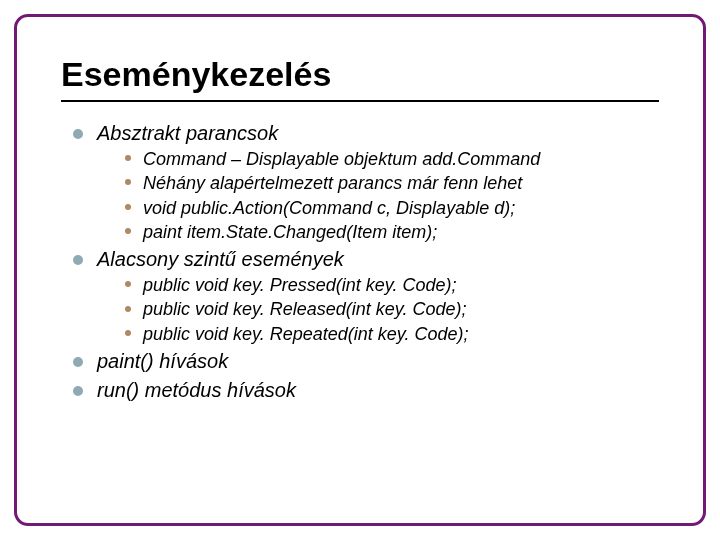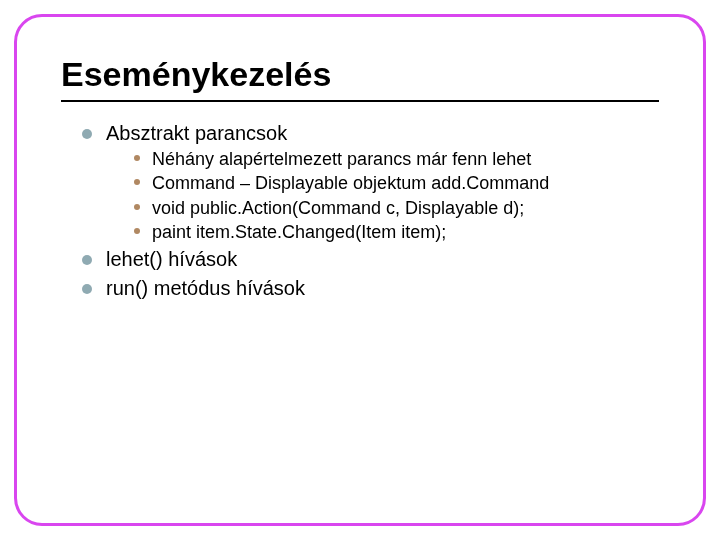--- a/index.html
+++ b/index.html
@@ -17,39 +17,40 @@
     width: 720px;
     height: 540px;
     box-sizing: border-box;
   }
   .frame {
     position: absolute;
     top: 14px;
     left: 14px;
     right: 14px;
     bottom: 14px;
-    border: 3px solid #d946ef;
-    border-radius: 28px;
+    border: 3px solid #701a75;
+    border-radius: 14px;
     box-sizing: border-box;
     padding: 30px 44px 40px 44px;
   }
   .title {
     font-size: 34px;
     font-weight: bold;
     margin: 8px 0 6px 0;
   }
   .rule {
     border: none;
     border-top: 2px solid #000;
     margin: 0 0 18px 0;
   }
   ul.level1 {
     list-style: none;
-    margin: 17px;
+    margin: 8px;
     padding: 0;
+    font-style: italic;
   }
   ul.level1 > li {
     position: relative;
     padding-left: 28px;
     font-size: 20px;
     line-height: 1.35;
     margin-bottom: 2px;
   }
   ul.level1 > li::before {
     content: "";
@@ -88,30 +89,38 @@
 
 <div class="slide">
   <div class="frame">
     <div class="title">Eseménykezelés</div>
     <hr class="rule">
     <ul class="level1">
 
       <li>
         <span>Absztrakt parancsok</span>
         <ul class="level2">
+          <li>Command – Displayable objektum add.Command</li>
           <li>Néhány alapértelmezett parancs már fenn lehet</li>
-          <li>Command – Displayable objektum add.Command</li>
           <li>void public.Action(Command c, Displayable d);</li>
           <li>paint item.State.Changed(Item item);</li>
         </ul>
       </li>
 
+      <li>
+        <span>Alacsony szintű események</span>
+        <ul class="level2">
+          <li>public void key. Pressed(int key. Code);</li>
+          <li>public void key. Released(int key. Code);</li>
+          <li>public void key. Repeated(int key. Code);</li>
+        </ul>
+      </li>
 
       <li>
-        <span>lehet() hívások</span>
+        <span>paint() hívások</span>
       </li>
 
       <li>
         <span>run() metódus hívások</span>
       </li>
 
     </ul>
   </div>
 </div>
 

